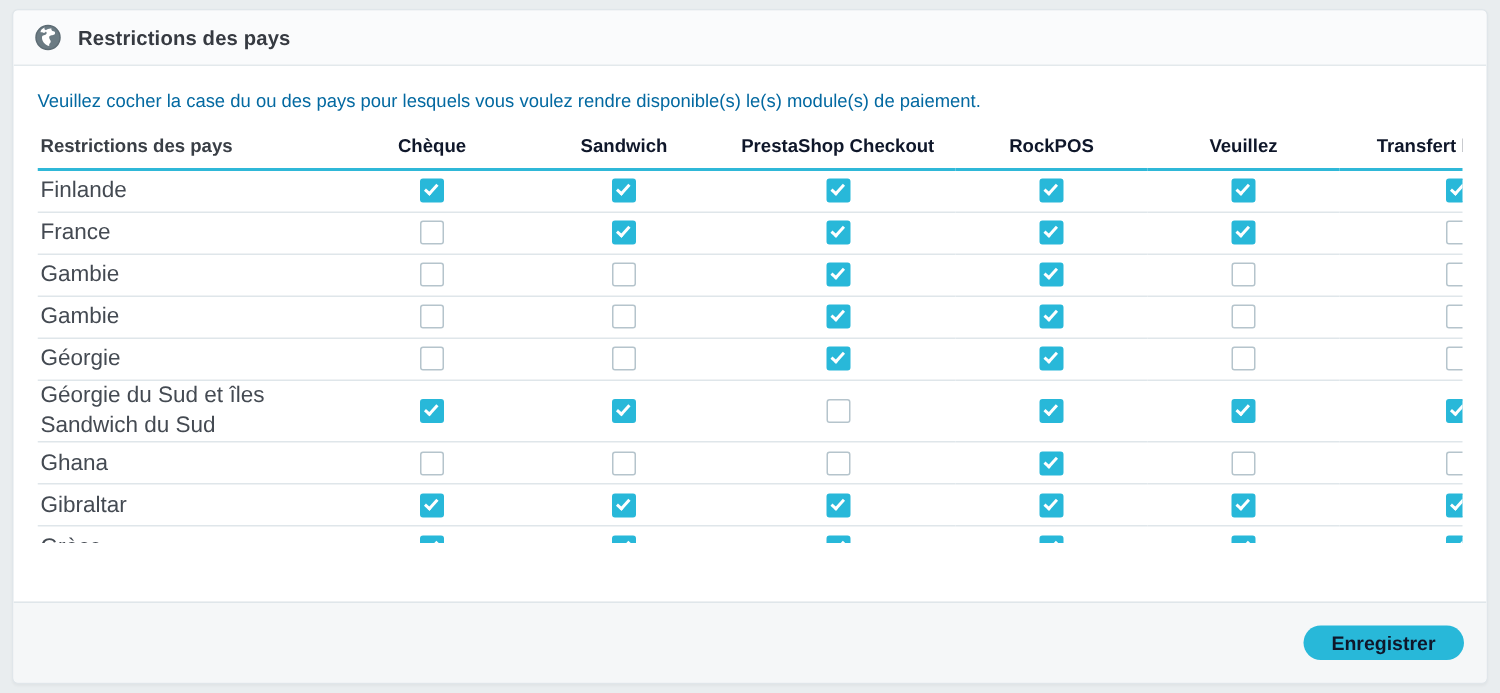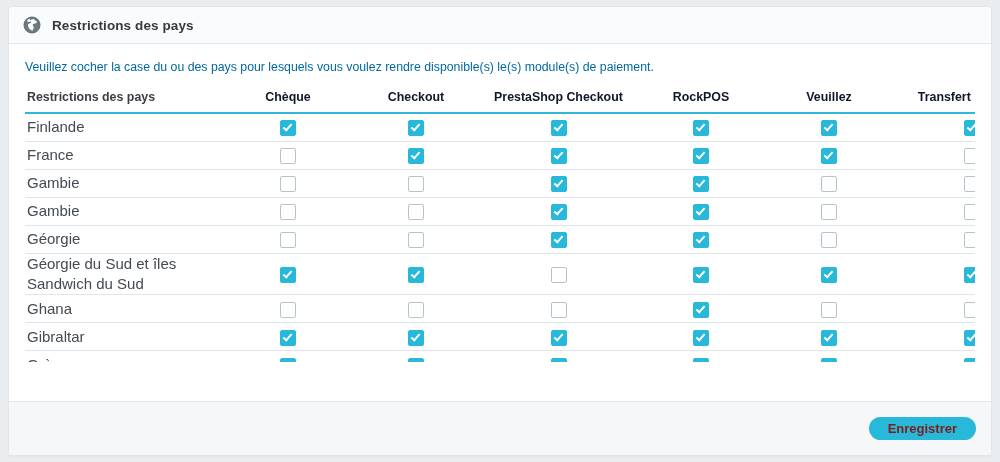--- a/index.html
+++ b/index.html
@@ -149,21 +149,21 @@
     background: #f5f7f8;
     border-top: 1px solid #dfe6ea;
     display: flex;
     align-items: center;
     justify-content: flex-end;
     padding: 0 15px;
     box-sizing: border-box;
   }
   .btn-save {
     background: #28b8d9;
-    color: #7f1d1d;
+    color: #0f172a;
     border: none;
     border-radius: 13px;
     font-size: 13px;
     font-weight: bold;
     padding: 5px 19px;
     cursor: pointer;
     font-family: "Liberation Sans", sans-serif;
     line-height: 1;
   }
   .col-country { width: 197px; }
@@ -190,21 +190,21 @@
 
     <div class="panel-body">
       <div class="description">Veuillez cocher la case du ou des pays pour lesquels vous voulez rendre disponible(s) le(s) module(s) de paiement.</div>
 
       <div class="table-wrap">
         <table class="restrictions">
           <thead>
             <tr>
               <th class="col-country">Restrictions des pays</th>
               <th class="col-pm">Chèque</th>
-              <th class="col-pm">Checkout</th>
+              <th class="col-pm">Sandwich</th>
               <th class="col-pm-wide">PrestaShop Checkout</th>
               <th class="col-pm">RockPOS</th>
               <th class="col-pm">Veuillez</th>
               <th class="col-pm-wide">Transfert bancaire</th>
             </tr>
           </thead>
           <tbody id="tbody">
               <tr>
                 <td class="country-name">Finlande</td>
                 <td><span class="cbx on"></span></td>

